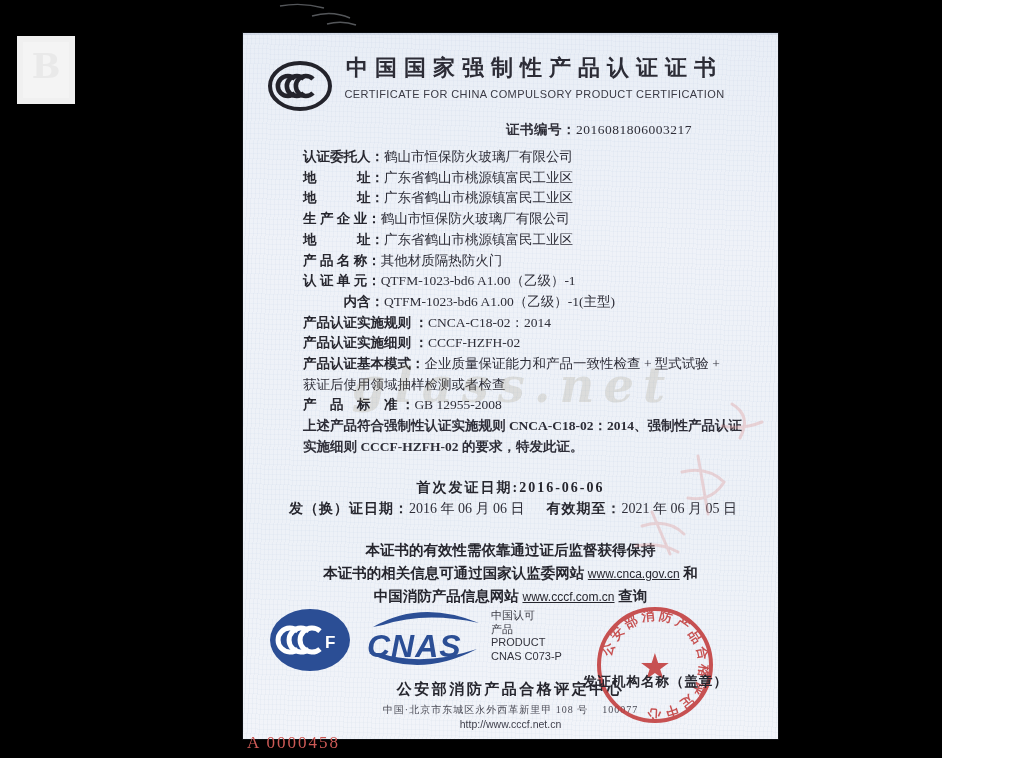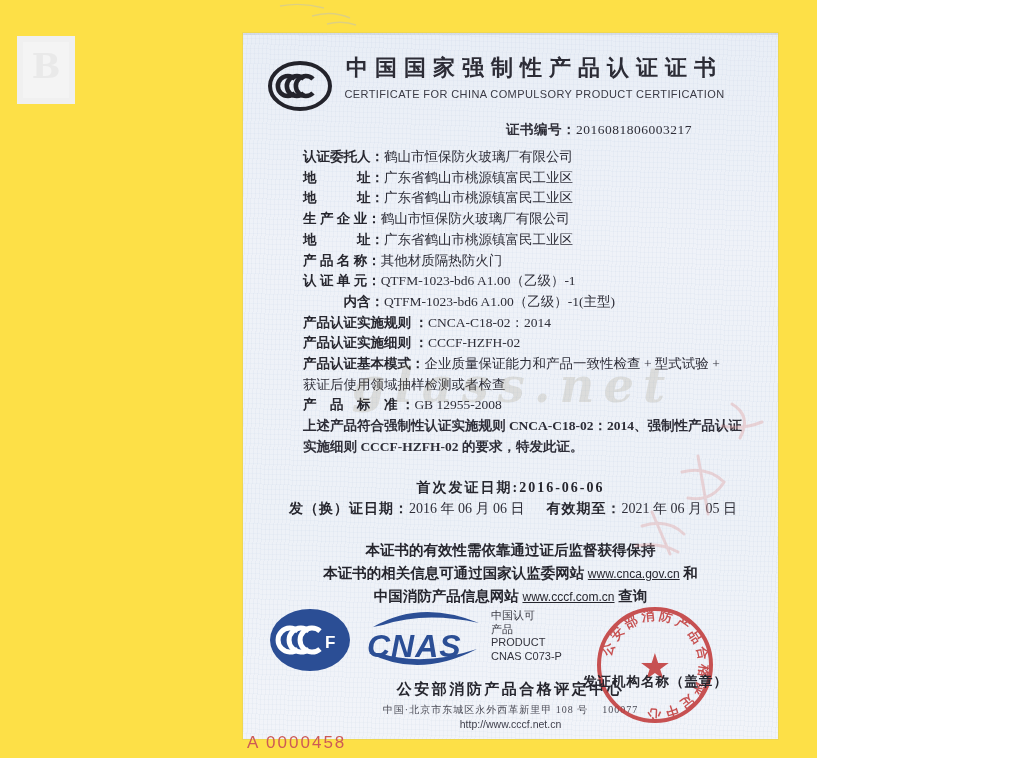--- a/index.html
+++ b/index.html
@@ -1,17 +1,17 @@
 <!DOCTYPE html>
 <html><head>
 <meta charset="utf-8">
 <style>
   html,body{margin:0;padding:0;background:#ffffff;}
   #canvas{
-    position:relative;width:817px;height:758px;background:#fde047;overflow:hidden;
+    position:relative;width:942px;height:758px;background:#000000;overflow:hidden;
     font-family:"Liberation Serif","DejaVu Serif",serif;color:#2c2c34;
   }
   
   .corner-logo{
     position:absolute;left:17px;top:36px;width:46px;height:56px;
     background:#f4f4f4;border:6px solid #f0f0f0;color:#e9e9e9;
     font:bold 34px "DejaVu Serif",serif;text-align:center;line-height:48px;
   }
   
   .page{
@@ -81,21 +81,21 @@
   .footer-site{
     position:absolute;left:0;top:683px;width:100%;text-align:center;
     font-size:10.5px;color:#3e3e4a;font-family:"Liberation Sans","DejaVu Sans",sans-serif;
   }
   .big-watermark{
     position:absolute;left:30px;top:322px;width:480px;text-align:center;
     font:bold italic 48px "DejaVu Serif",serif;letter-spacing:9px;
     color:rgba(150,138,110,0.20);filter:blur(0.6px);pointer-events:none;white-space:nowrap;
   }
   .serial{
-    position:absolute;left:247px;top:733px;font-family:Liberation Sans, sans-serif;
+    position:absolute;left:247px;top:733px;font-family:Liberation Serif, serif;
     font-size:17px;color:#cd5a56;letter-spacing:2px;
   }
   .scribble-top{position:absolute;left:272px;top:0px;opacity:.45;}
   .red-scribble{position:absolute;left:612px;top:386px;opacity:.4;pointer-events:none;}
 </style>
 </head>
 <body>
 
 <div id="canvas">
 

